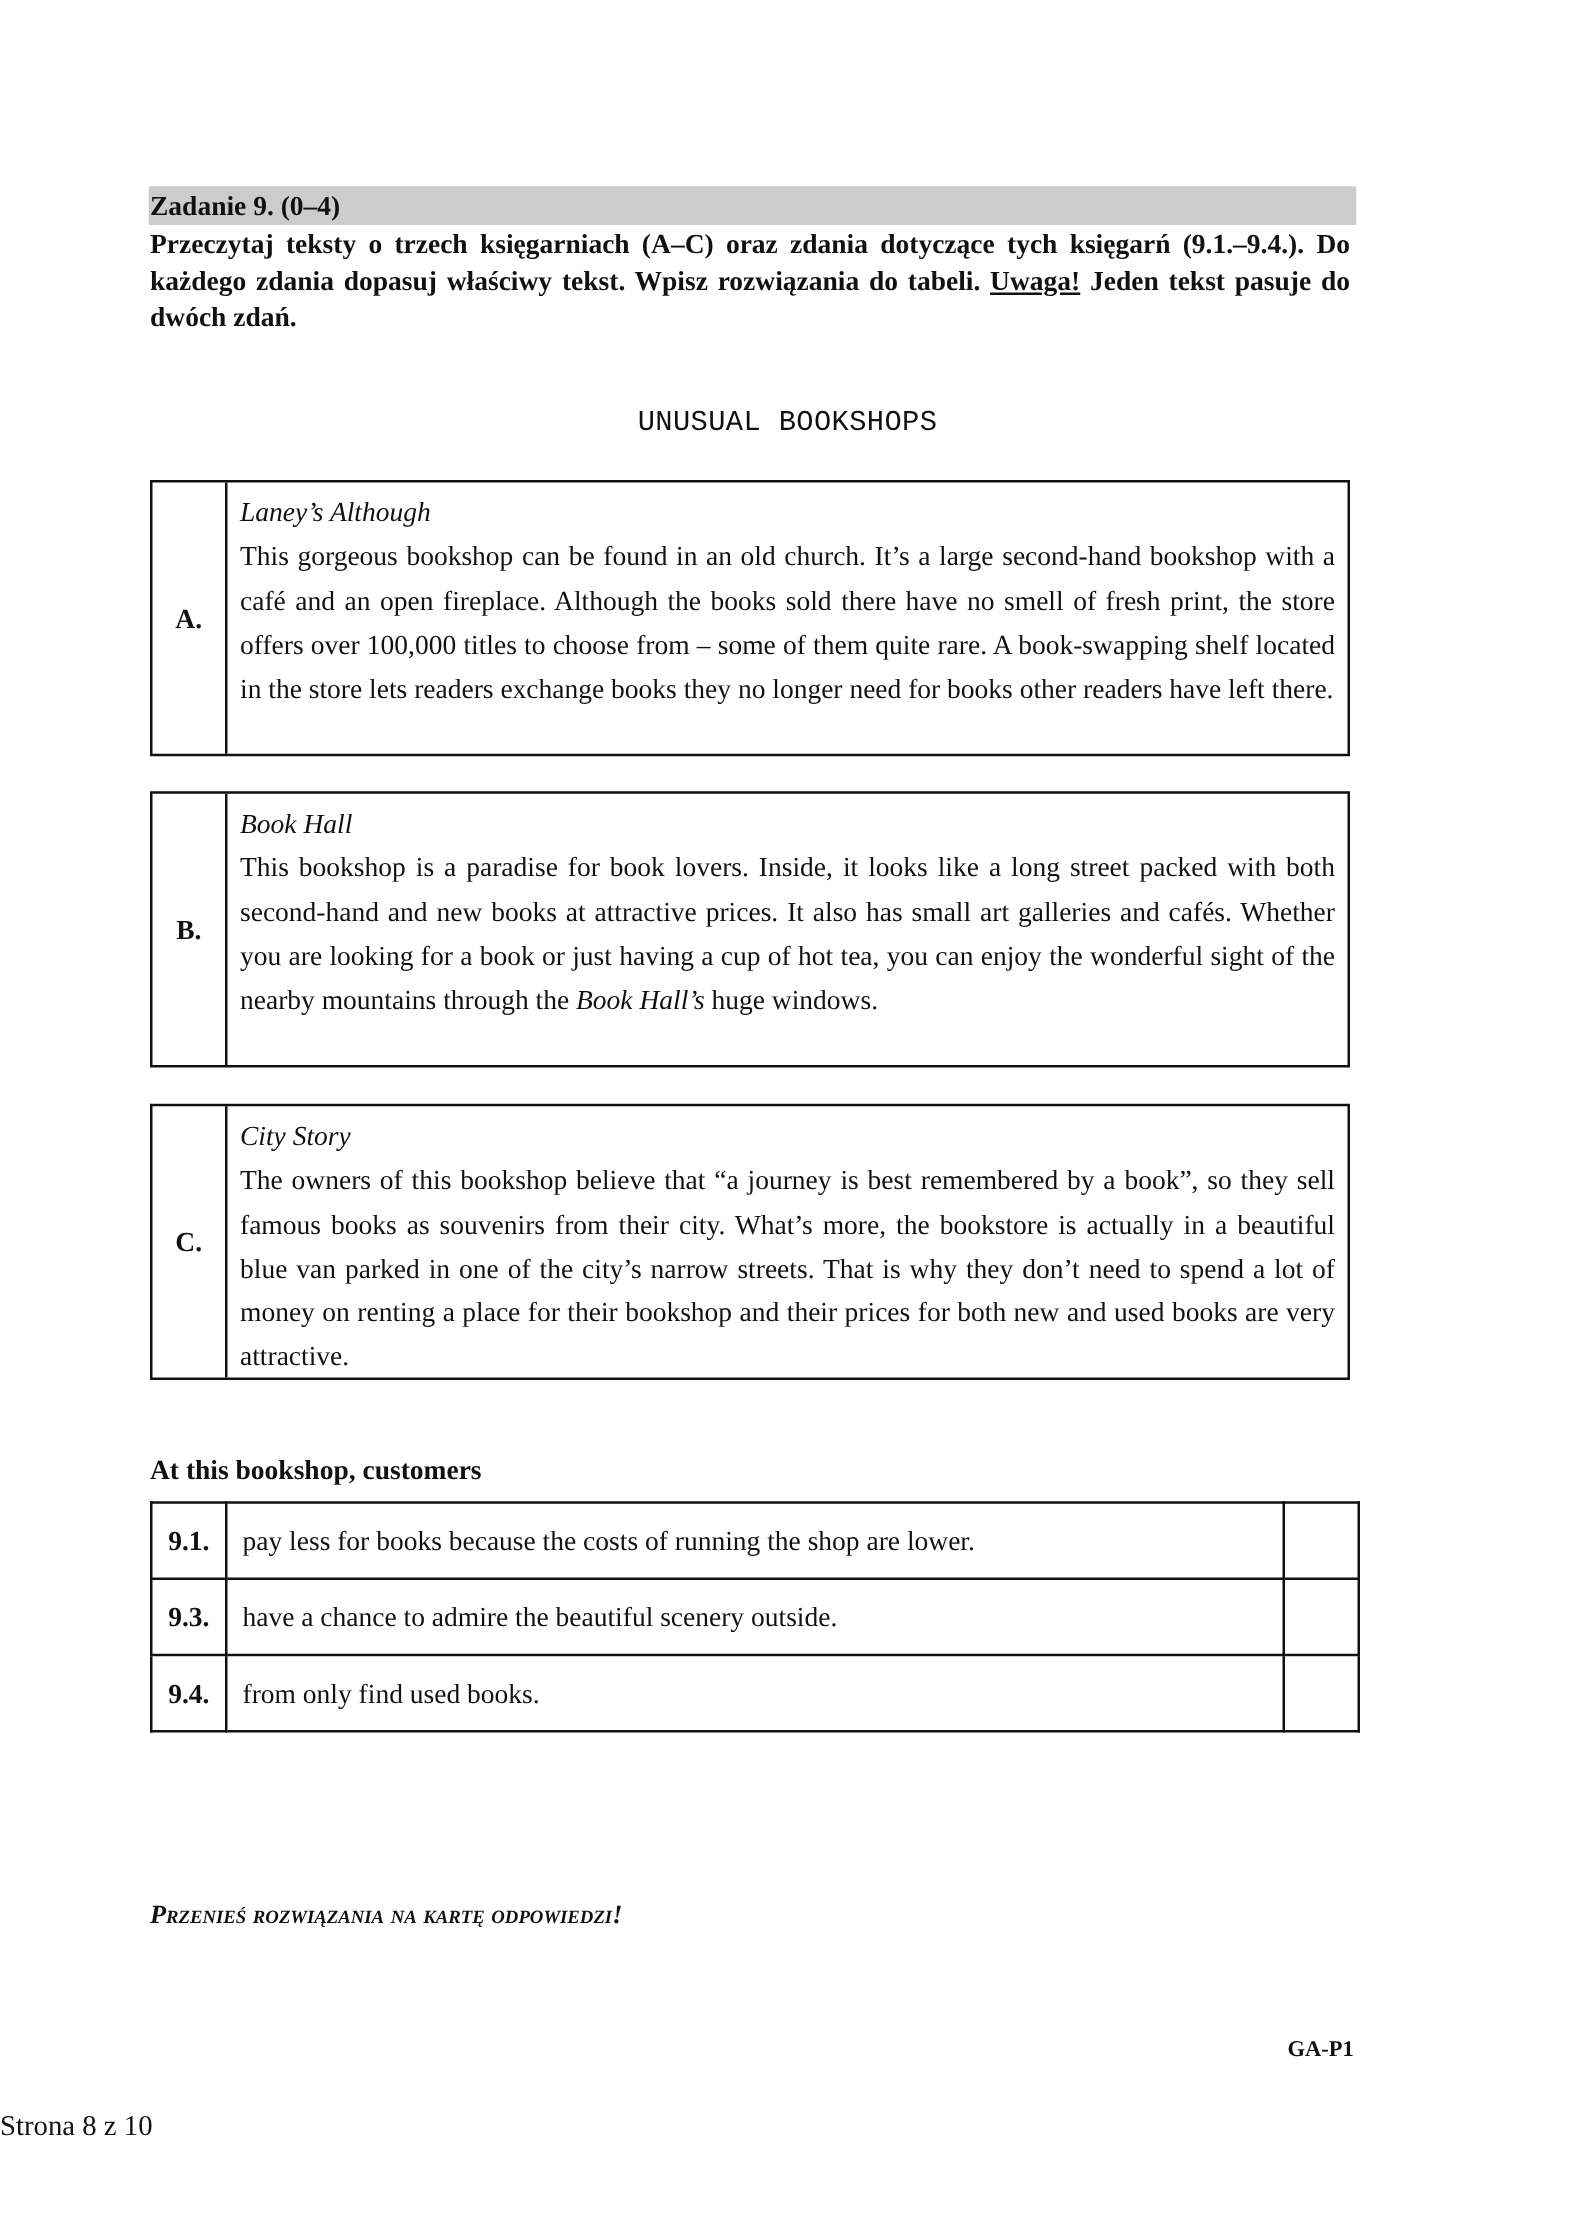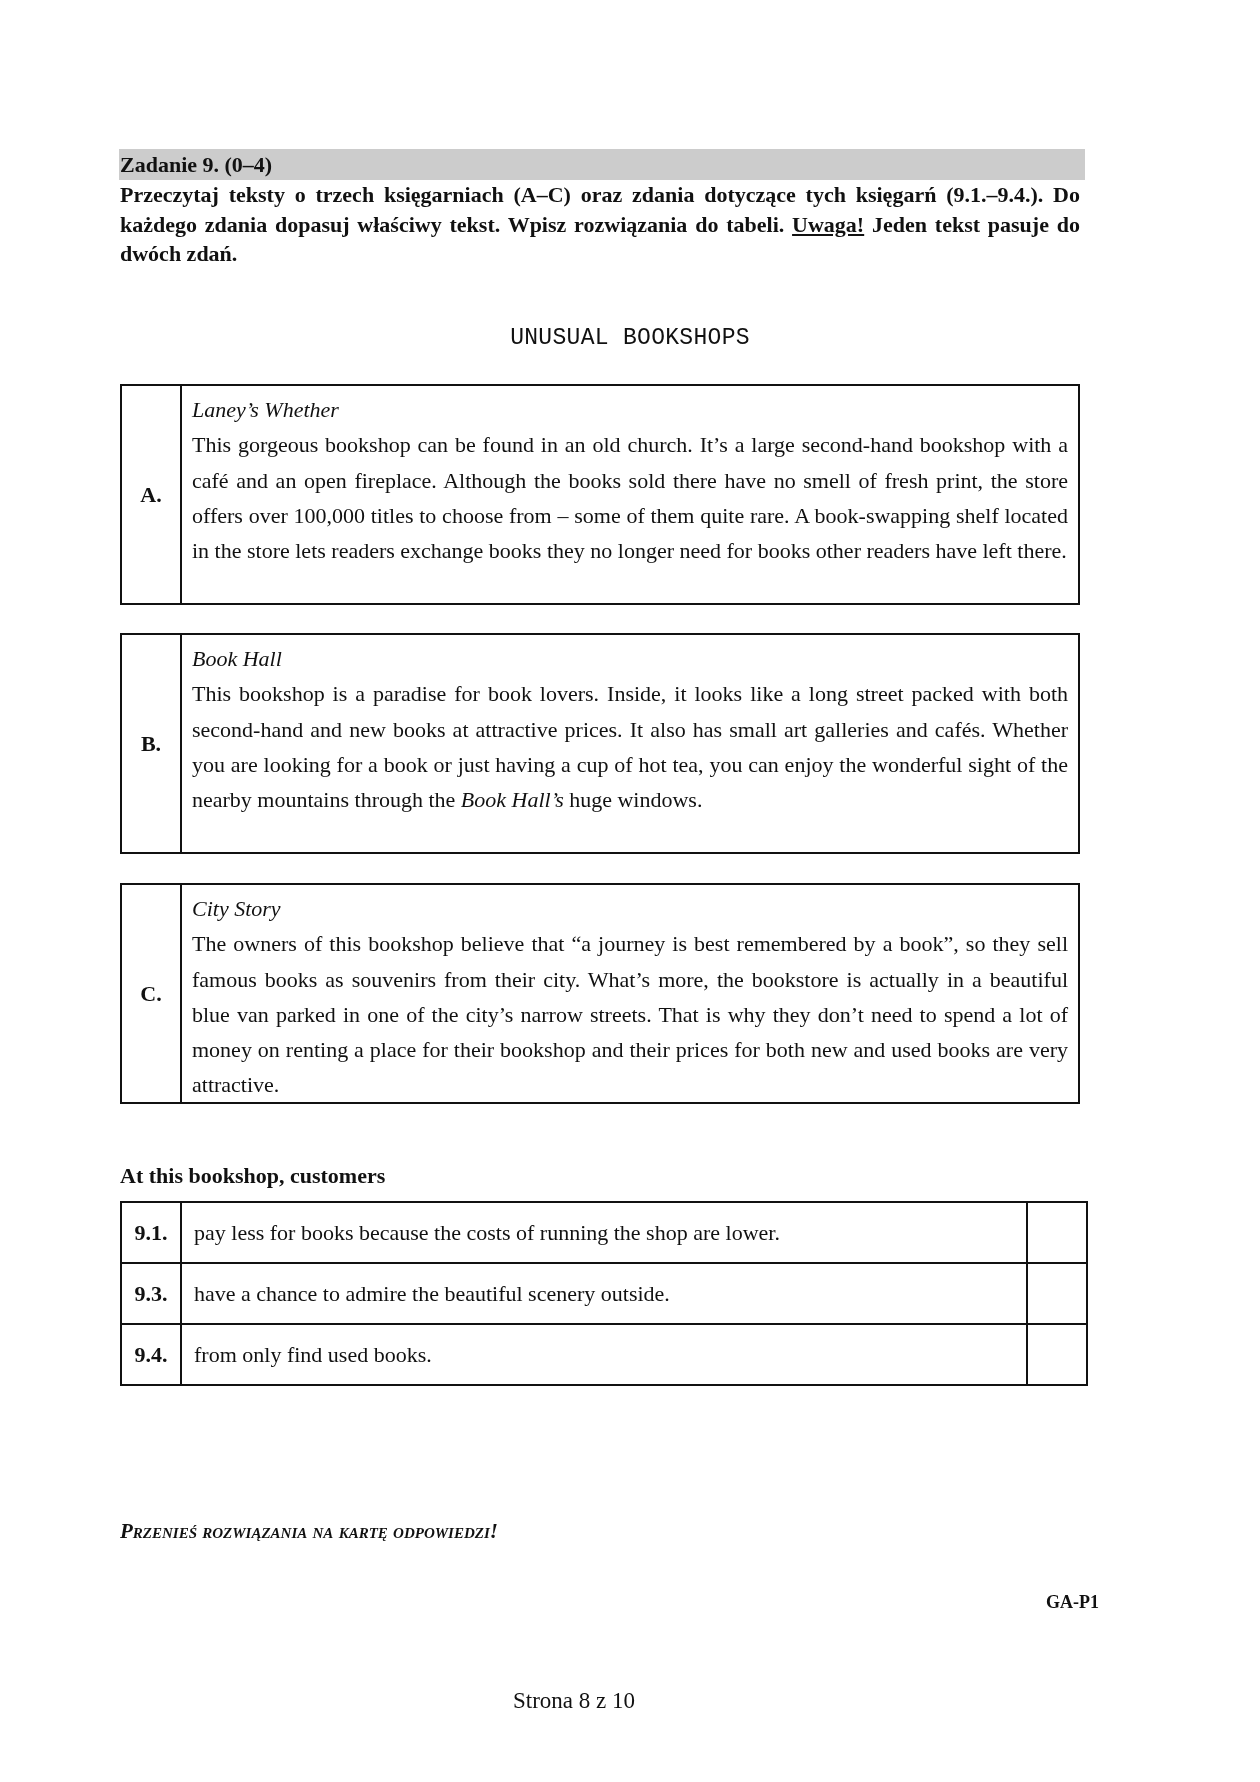--- a/index.html
+++ b/index.html
@@ -16,38 +16,38 @@
               font-weight:bold; font-size:22px; }
   .box .txt { flex:1; padding:6px 10px 4px 10px; font-size:22px; line-height:35.3px; text-align:justify; }
   .box .txt .name { font-style:italic; display:block; text-align:left; }
   .q-head { position:absolute; left:120px; top:1163px; font-weight:bold; font-size:22px; }
   table.ans { position:absolute; left:120px; top:1201px; width:968px; border-collapse:collapse; }
   table.ans td { border:2px solid #111; height:57px; font-size:22px; }
   table.ans td.num { width:56px; font-weight:bold; text-align:center; }
   table.ans td.stmt { padding-left:12px; }
   table.ans td.box-cell { width:56px; }
   .transfer { position:absolute; left:120px; top:1519px; font-weight:bold; font-style:italic; font-size:21px; font-variant:small-caps; }
-  .footer-page { position:absolute; left:0; width:1148px; top:1688px; text-align:center; font-size:23px; }
-  .footer-code { position:absolute; left:1030px; top:1592px; font-weight:bold; font-size:18px;margin-left:16px; }
+  .footer-page { position:absolute; left:0; width:1148px; top:1688px; text-align:left; font-size:23px; }
+  .footer-code { position:absolute; left:1030px; top:1629px; font-weight:bold; font-size:18px; }
 </style>
 </head>
 <body>
 
 <div class="task-head">Zadanie 9. (0–4)</div>
 <div class="instr">
   <span>Przeczytaj teksty o trzech księgarniach (A–C) oraz zdania dotyczące tych księgarń (9.1.–9.4.). Do każdego zdania dopasuj właściwy tekst. Wpisz rozwiązania do tabeli.</span>
   <u>Uwaga!</u><span> Jeden tekst pasuje do dwóch zdań.</span>
 </div>
 
 <div class="title">UNUSUAL BOOKSHOPS</div>
 
 <div class="box" style="top:384px;height:217px;">
   <div class="lbl">A.</div>
   <div class="txt">
-    <span class="name">Laney’s Whether</span>
+    <span class="name">Laney’s Although</span>
     <span>This gorgeous bookshop can be found in an old church. It’s a large second-hand bookshop with a café and an open fireplace. Although the books sold there have no smell of fresh print, the store offers over 100,000 titles to choose from – some of them quite rare. A book-swapping shelf located in the store lets readers exchange books they no longer need for books other readers have left there.</span>
   </div>
 </div>
 
 <div class="box" style="top:633px;height:217px;">
   <div class="lbl">B.</div>
   <div class="txt">
     <span class="name">Book Hall</span>
     <span>This bookshop is a paradise for book lovers. Inside, it looks like a long street packed with both second-hand and new books at attractive prices. It also has small art galleries and cafés. Whether you are looking for a book or just having a cup of hot tea, you can enjoy the wonderful sight of the nearby mountains through the </span><i>Book Hall’s</i><span> huge windows.</span>
   </div>

